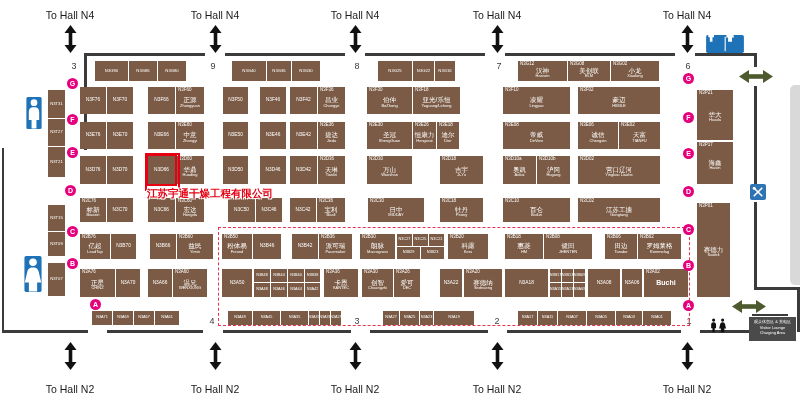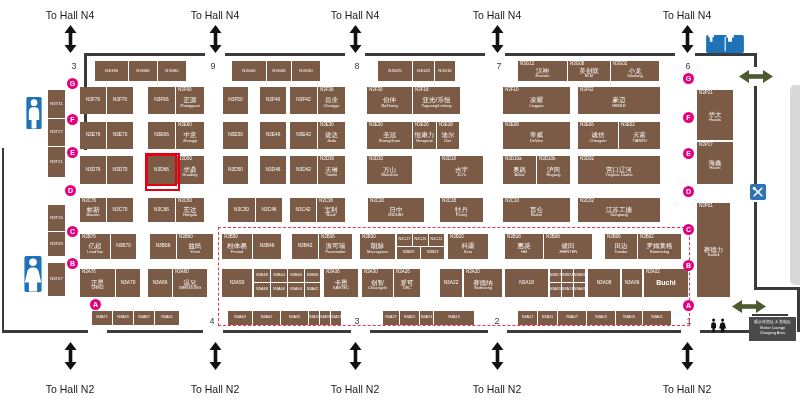--- a/index.html
+++ b/index.html
@@ -870,20 +870,21 @@
       <div class="icon" style="left: 732px; top: 299px;"><svg width="34" height="15" viewBox="0 0 34 15">
           <polygon points="0,7.5 10,1 10,14" fill="#4d5a2e"></polygon>
           <rect x="9" y="5.2" width="16" height="4.6" fill="#4d5a2e"></rect>
           <polygon points="34,7.5 24,1 24,14" fill="#4d5a2e"></polygon>
         </svg></div>
     </div>
 
   <div class="pmec-area" id="pmec-area" style="left: 218px; top: 227px; width: 470px; height: 97px;"></div>
 
   <div class="red-box" id="red-box" style="left: 145px; top: 153px; width: 31px; height: 34px;"></div>
+  <div class="red-note" id="red-note" style="left: 147px; top: 187px;">江苏宇通干燥工程有限公司</div>
 
   <div class="lounge" id="lounge" style="left: 749px; top: 317px; width: 47px; height: 24px;">
     <div>观众休息区 &amp; 充电区</div>
     <div>Visitor Lounge</div>
     <div>Charging Area</div>
   </div>
 
   <div class="gray-panel" id="gray-panel" style="left: 790px; top: 85px; width: 10px; height: 200px;"></div>
 </div>
 

